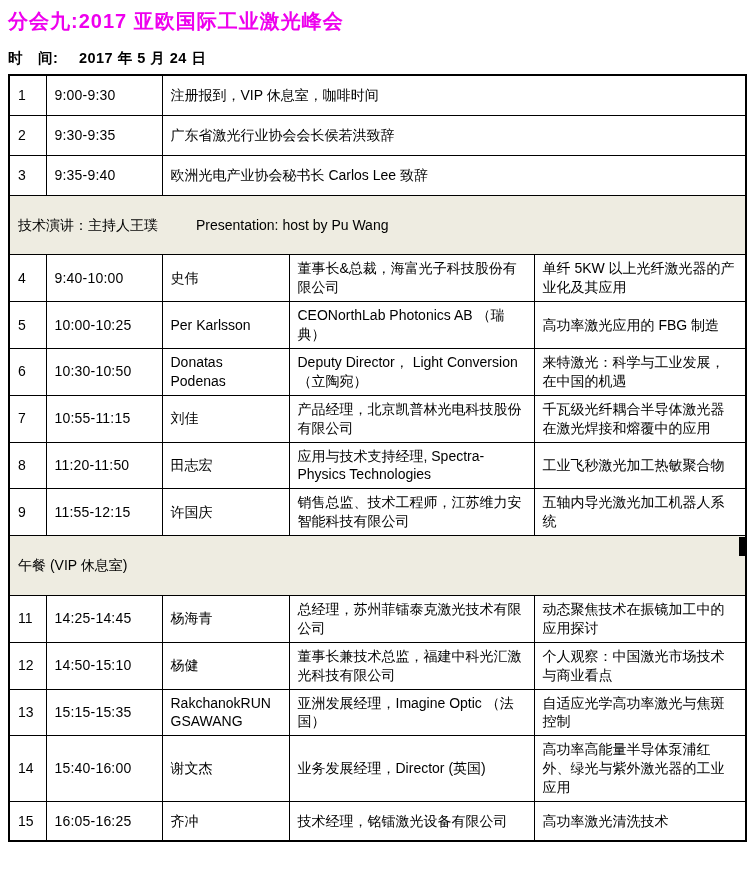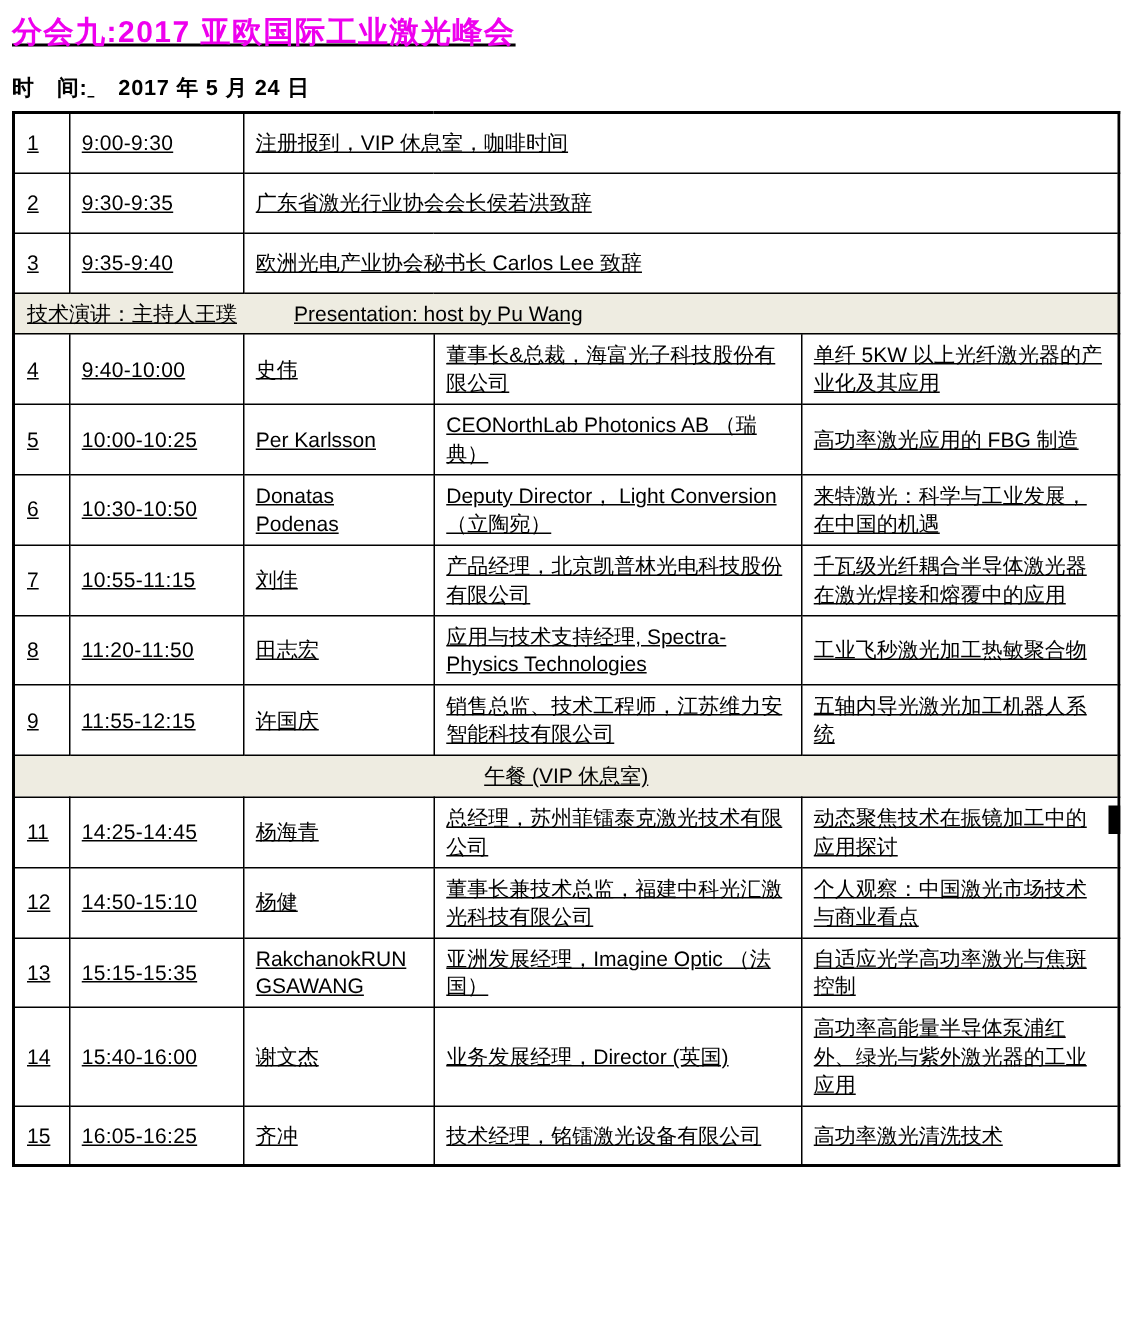--- a/index.html
+++ b/index.html
@@ -8,21 +8,20 @@
     background: #ffffff;
     font-family: "Liberation Sans", "DejaVu Sans", sans-serif;
     color: #000000;
   }
   .page {
     position: relative;
     width: 747px;
     min-height: 880px;
     box-sizing: border-box;
     padding: 6px 2px 2px 8px;
-    text-decoration: underline;
   }
   .doc-title {
     font-size: 20px;
     font-weight: bold;
     color: #EE00EE;
     margin: 2px 0 14px 0;
     letter-spacing: 1px;
   }
   .meta-line {
     font-size: 14.5px;
@@ -49,24 +48,24 @@
     box-sizing: border-box;
     word-break: break-word;
     overflow-wrap: break-word;
   }
   td.num-cell  { padding-left: 7px; }
   td.time-cell { letter-spacing: 0.2px; }
   td.speaker-cell { word-break: break-all; margin-top: 28px; }
   tr.section-row td {
     background: #EEECE1;
     height: 27px;
-    padding: 4px 8px;
+    padding: 20px 8px;
     font-size: 14px;
   }
-  tr.lunch-row td { text-align: center; }
+  tr.lunch-row td { }
   .section-en { margin-left: 38px; }
   .edge-marker {
     position: absolute;
     right: 0px;
     top: 537px;
     width: 8px;
     height: 19px;
     background: #000000;
   }
 </style>

